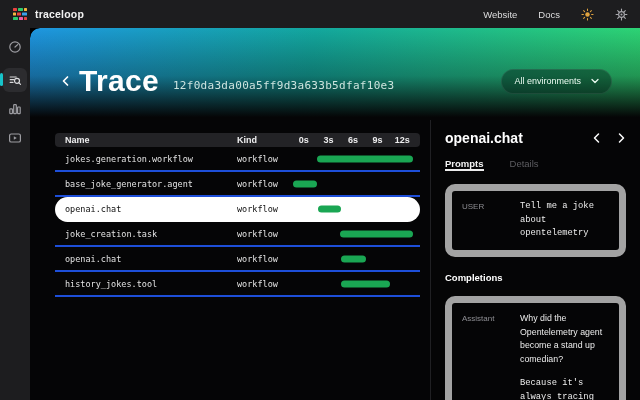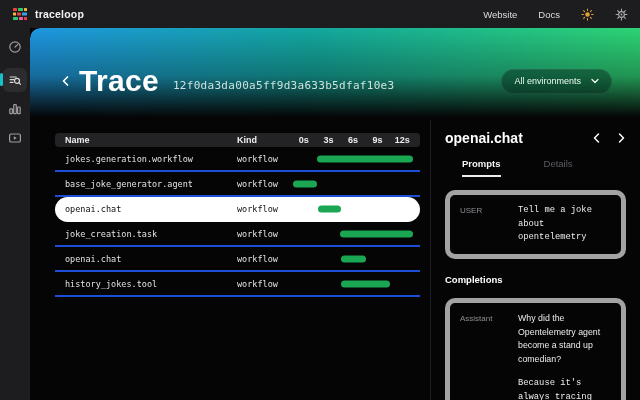--- a/index.html
+++ b/index.html
@@ -64,23 +64,23 @@
     background:var(--accent-green,#1aa653); }
 
   
   .detail { flex:1; border-left:1px solid #202023; display:flex; flex-direction:column;
     padding:10px 14px 14px; min-width:0; }
   .d-head { display:flex; align-items:center; }
   .d-title { margin:0; font-size:14px; font-weight:700; color:#fff; }
   .d-nav { margin-left:auto; display:flex; gap:16px; }
   .nav-btn { background:none; border:none; padding:0; cursor:pointer; display:flex; }
   .tabs { display:flex; gap:26px; margin-top:12px; font-size:9.5px; }
-  .tab { padding-bottom:6px; color:#5d5d61; cursor:pointer;margin-left:17px; }
+  .tab { color:#5d5d61; cursor:pointer; }
   .tab.active { color:#f3f3f3; border-bottom:2px solid #ededed; font-weight:600; }
-  .msg-box { border:5px solid #a3a3a3; border-radius:10px; padding:9px 10px; display:flex; gap:8px; margin-top:13px; }
+  .msg-box { border:7px solid #a3a3a3; border-radius:10px; padding:9px 10px; display:flex; gap:8px; margin-top:13px; }
   .msg-box.user { min-height:53px; }
   .msg-role { width:50px; flex:none; font-size:8px; color:#8e8e93; padding-top:2px; }
   .msg-text { flex:1; font-size:8.8px; line-height:1.55; color:#ededed; }
   .msg-text p { margin:0 0 11px; }
   .msg-text p:last-child { margin-bottom:0;font-family:Liberation Mono, monospace; }
   .comp-head { margin:15px 0 0; font-size:9.5px; font-weight:700; color:#fff; }
   .footer { margin:auto -14px 0; padding:9px 14px 0; border-top:1px solid #232327; display:flex; gap:11px; }
 
   svg { display:block; }
 </style>

